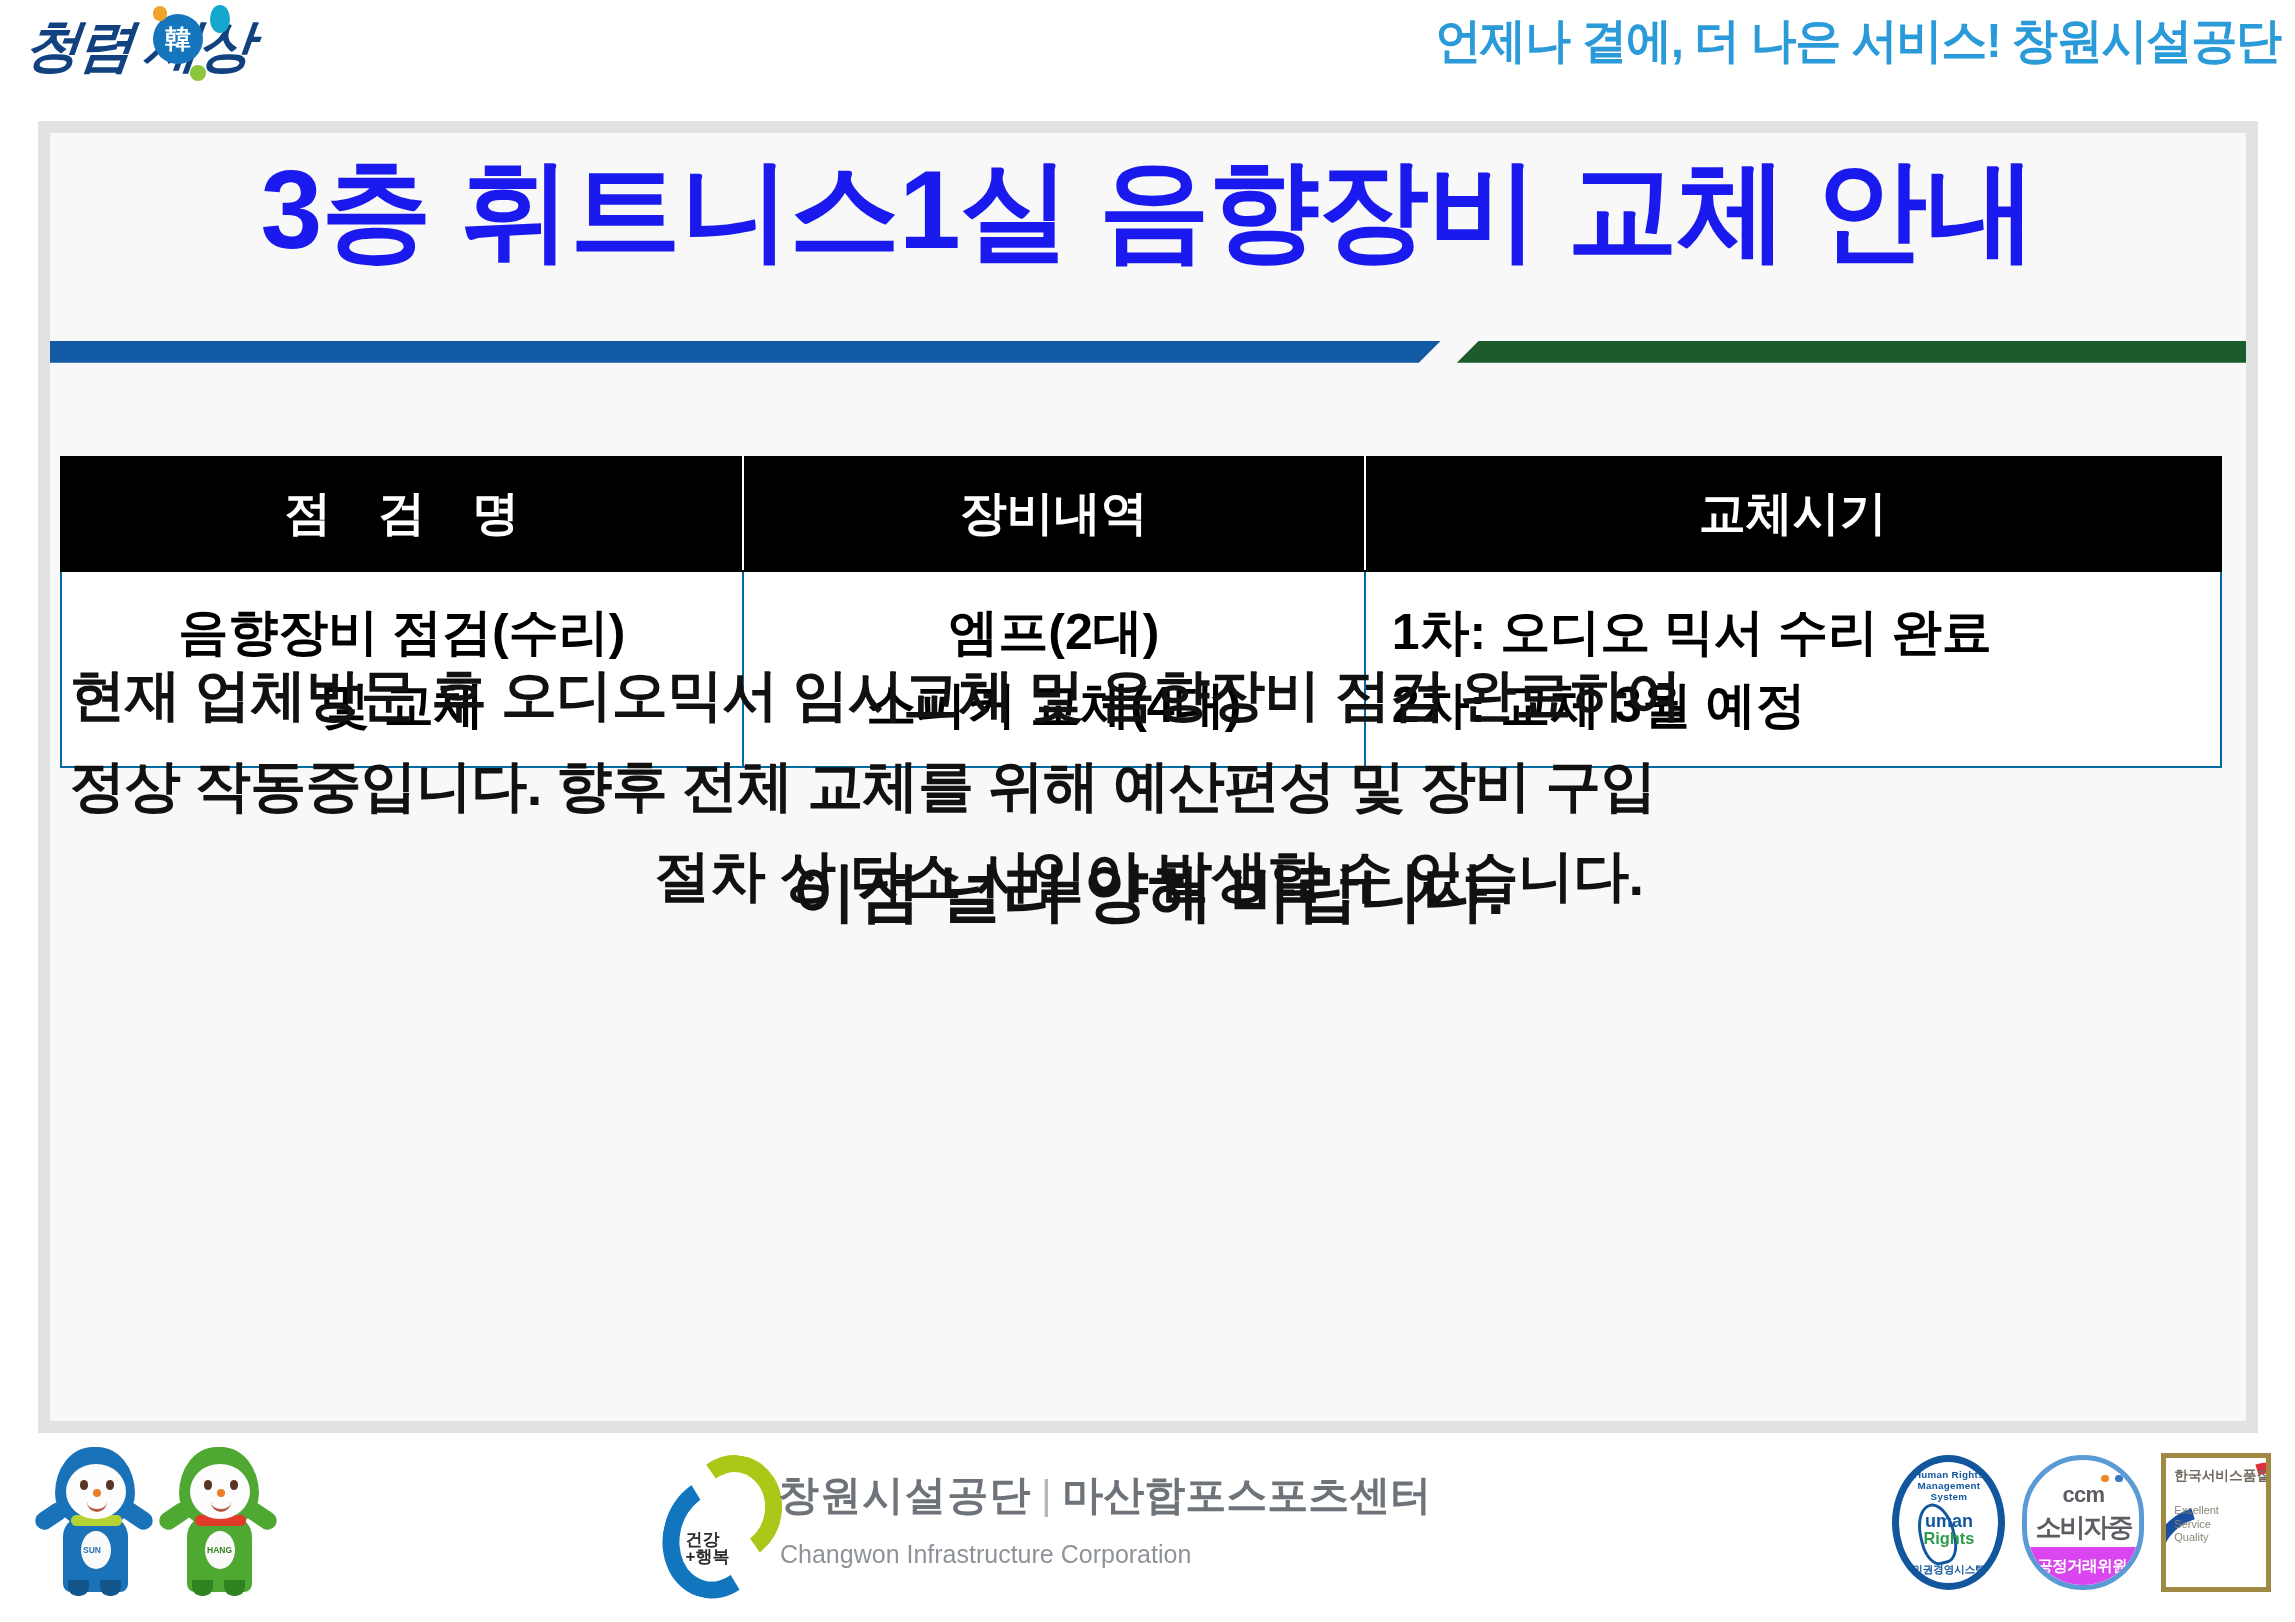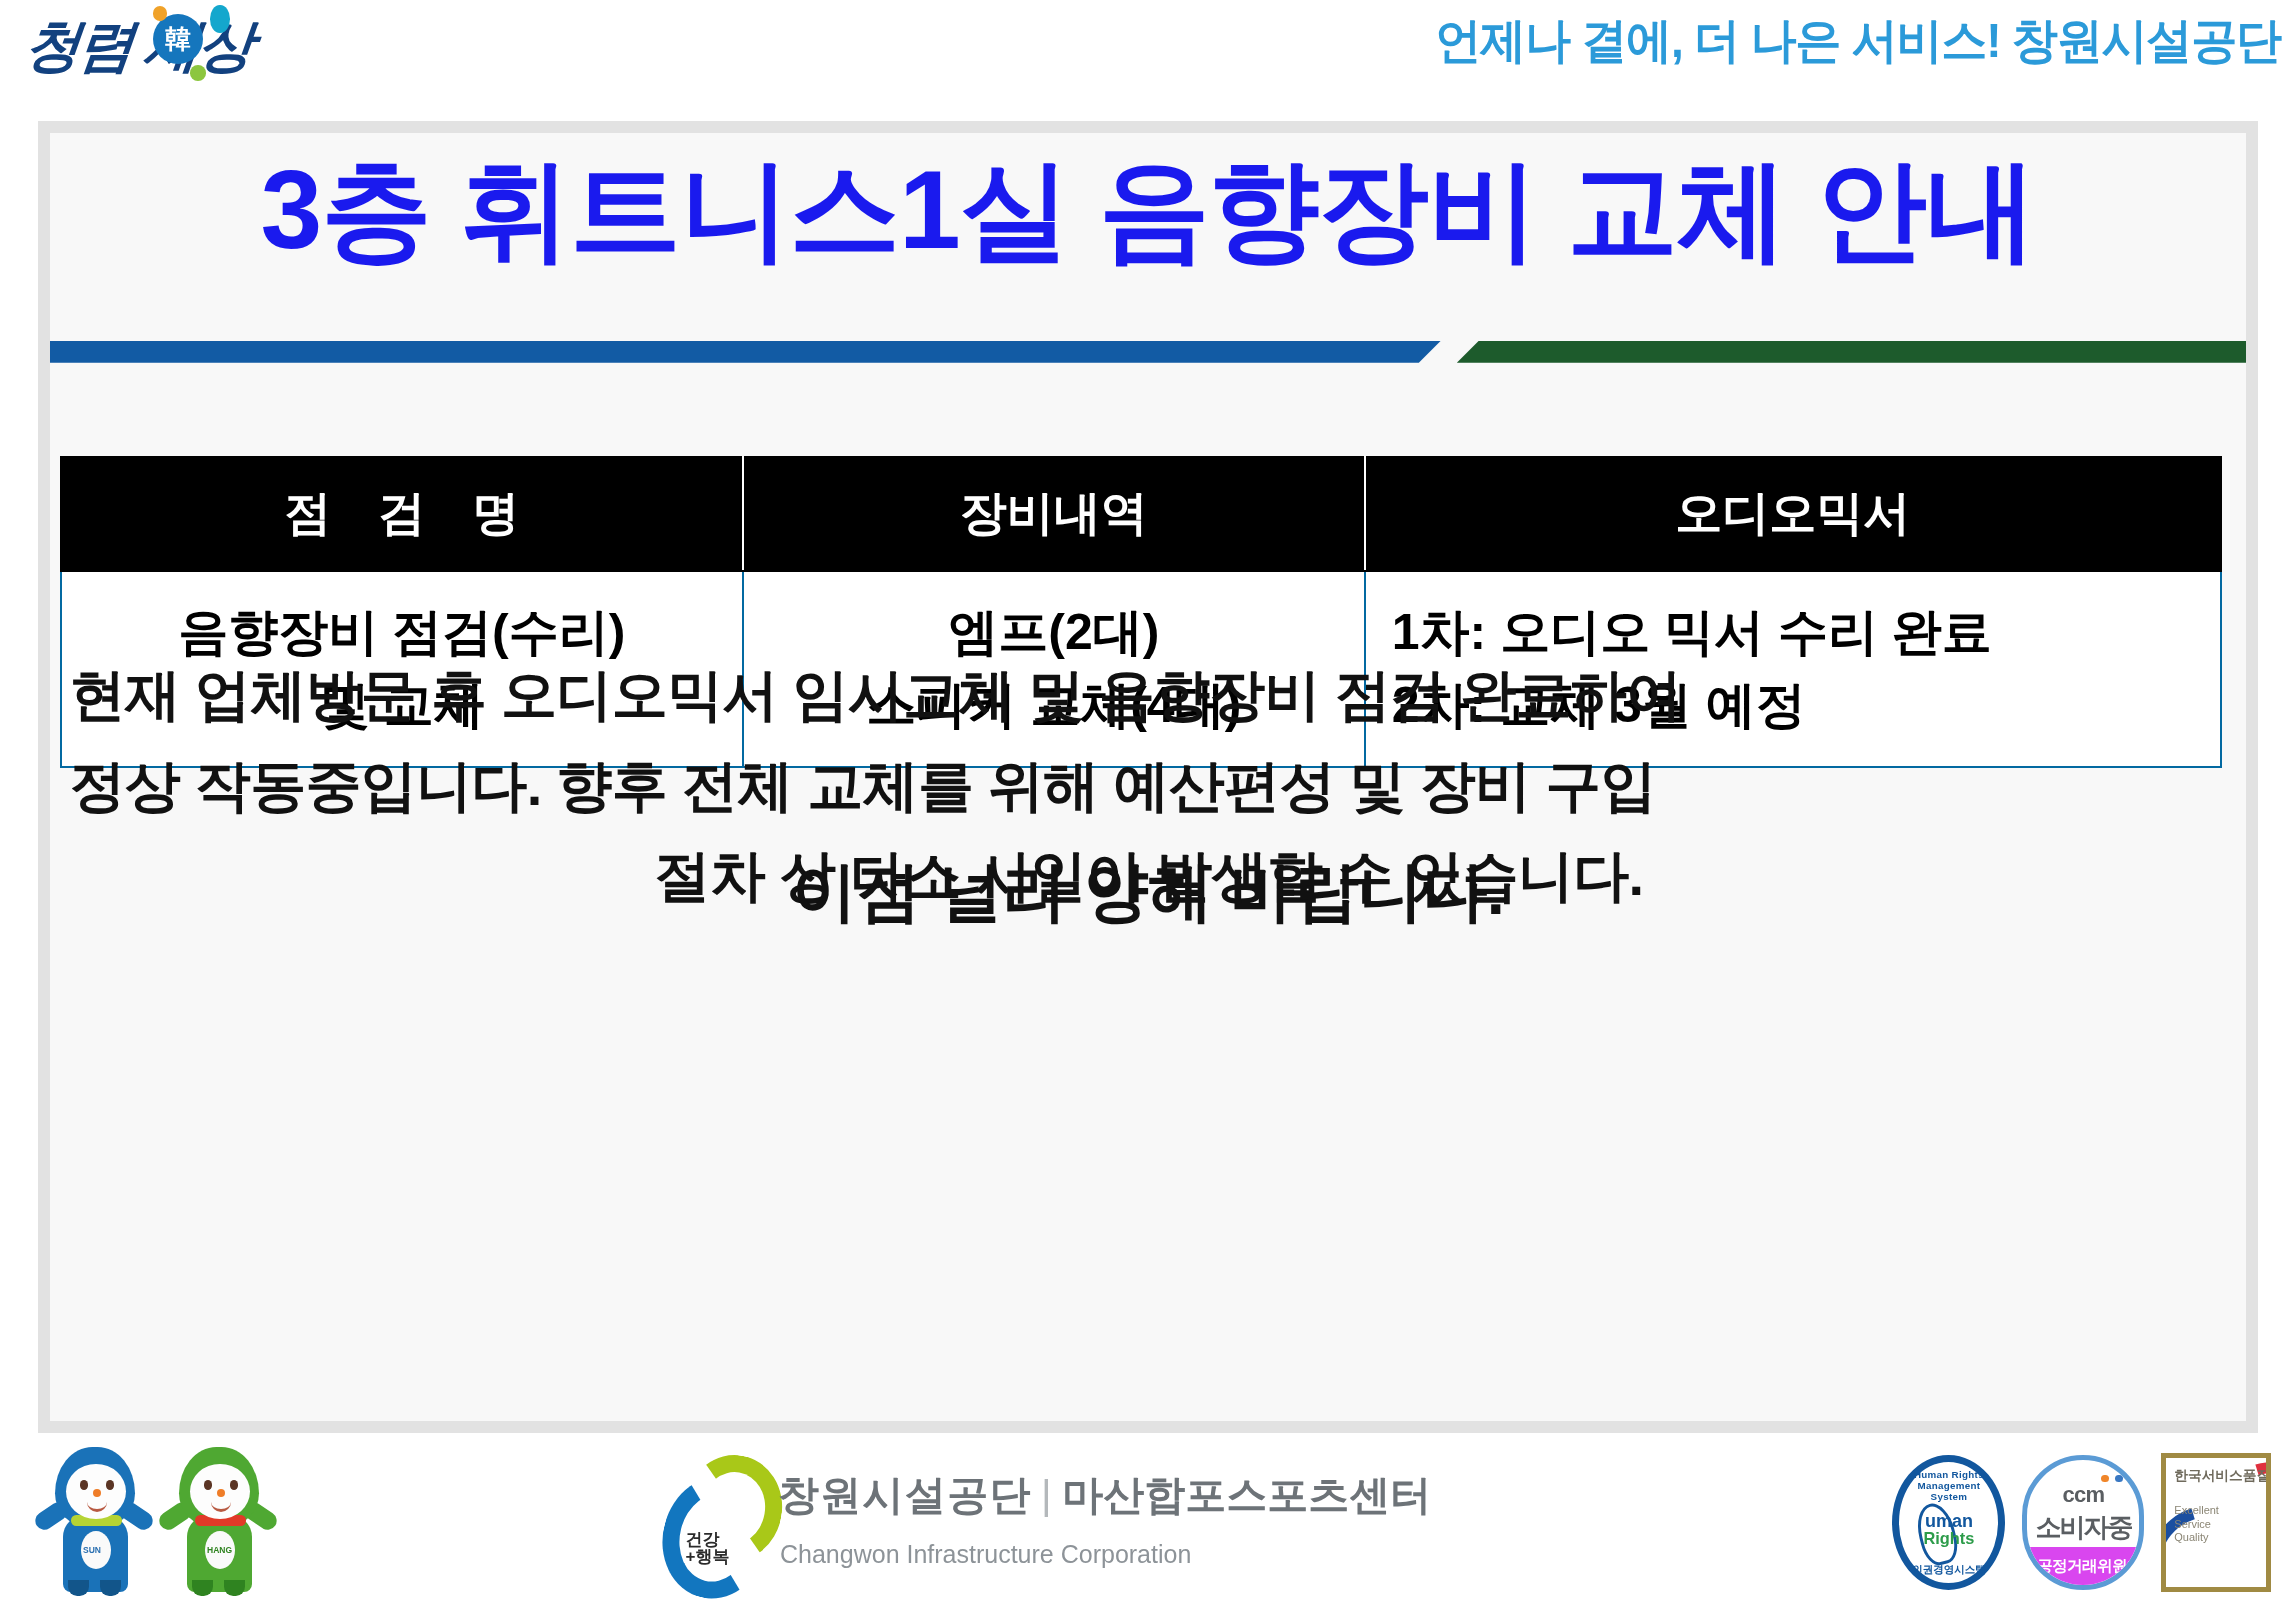--- a/index.html
+++ b/index.html
@@ -450,21 +450,21 @@
       <col class="c1">
           <col class="c2">
           <col class="c3">
     </colgroup>
     <thead>
       <tr>
         <th>
           <span class="spaced">점 검 명</span>
         </th>
         <th>장비내역</th>
-        <th>오디오믹서</th>
+        <th>교체시기</th>
       </tr>
     </thead>
     <tbody>
       <tr>
         <td class="center">
           <div>음향장비 점검(수리)</div>
           <div>및 교체</div>
         </td>
         <td class="center">
           <div>엠프(2대)</div>

